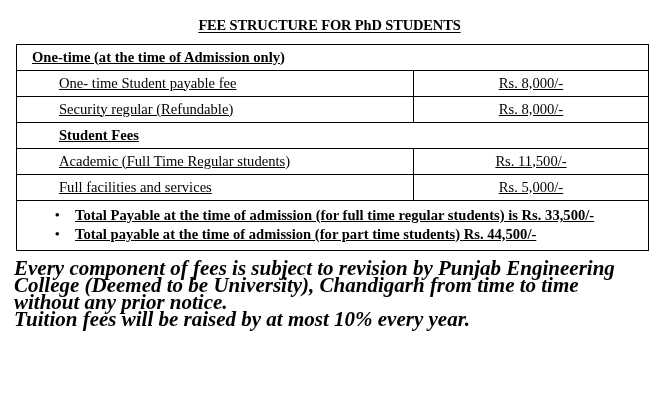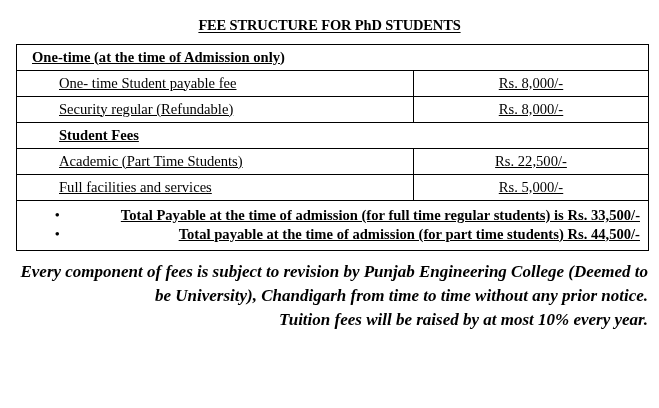--- a/index.html
+++ b/index.html
@@ -82,21 +82,20 @@
 
   
   td.bullets-cell {
     padding: 6px 8px 7px 8px !important;
     height: auto;
   }
   ul.bullet-list {
     margin: 0;
     padding: 0 0 0 30px;
     list-style: none;
-    text-align: right;
   }
   ul.bullet-list li {
     font-weight: bold;
     font-size: 14.6px;
     line-height: 17.5px;
     position: relative;
     padding-left: 20px;
     margin: 0 0 1px 0;
   }
   ul.bullet-list li:last-child { margin-bottom: 0; }
@@ -108,23 +107,22 @@
     font-size: 13px;
   }
 
   
   .notes {
     margin: 9px 11px 0 14px;
   }
   .note-line {
     font-weight: bold;
     font-style: italic;
-    font-size: 17px;
-    line-height: 24px;
-    text-align: right;
+    font-size: 21px;
+    line-height: 17px;
   }
   .note-block-gap { }
 </style>
 </head>
 <body>
 
 <div class="page">
 
   <div class="doc-title">
     <span>FEE STRUCTURE FOR PhD STUDENTS</span>
@@ -150,25 +148,25 @@
 
         <tr>
           <td class="cell-item">Security regular (Refundable)</td>
           <td class="cell-amount">Rs. 8,000/-</td>
         </tr>
 
         <tr>
           <td class="cell-section-indent" colspan="2">Student Fees</td>
         </tr>
 
+        <tr>
+          <td class="cell-item">Academic (Full Time Regular students)</td>
+          <td class="cell-amount">Rs. 11,500/-</td>
+        </tr>
 
-        <tr>
-          <td class="cell-item">Academic (Part Time Students)</td>
-          <td class="cell-amount">Rs. 22,500/-</td>
-        </tr>
 
         <tr>
           <td class="cell-item">Full facilities and services</td>
           <td class="cell-amount">Rs. 5,000/-</td>
         </tr>
 
         <tr>
           <td class="bullets-cell" colspan="2">
             <ul class="bullet-list">
               <li>Total Payable at the time of admission (for full time regular students) is Rs. 33,500/-</li>

